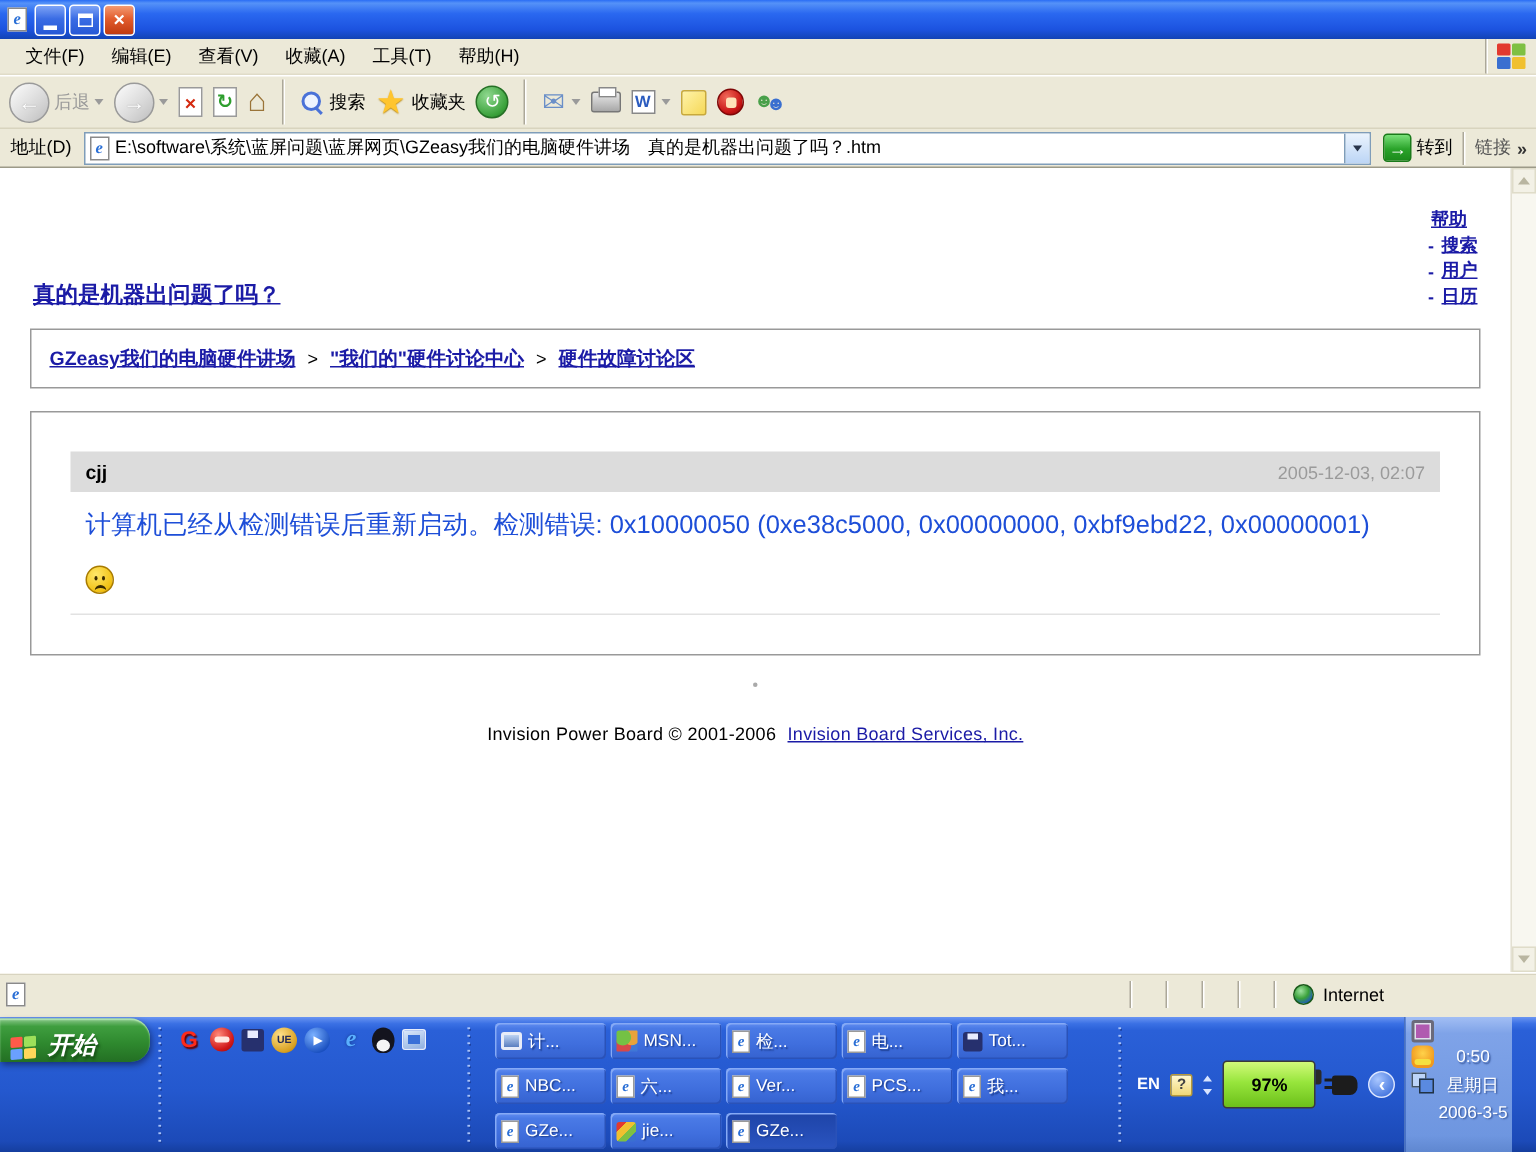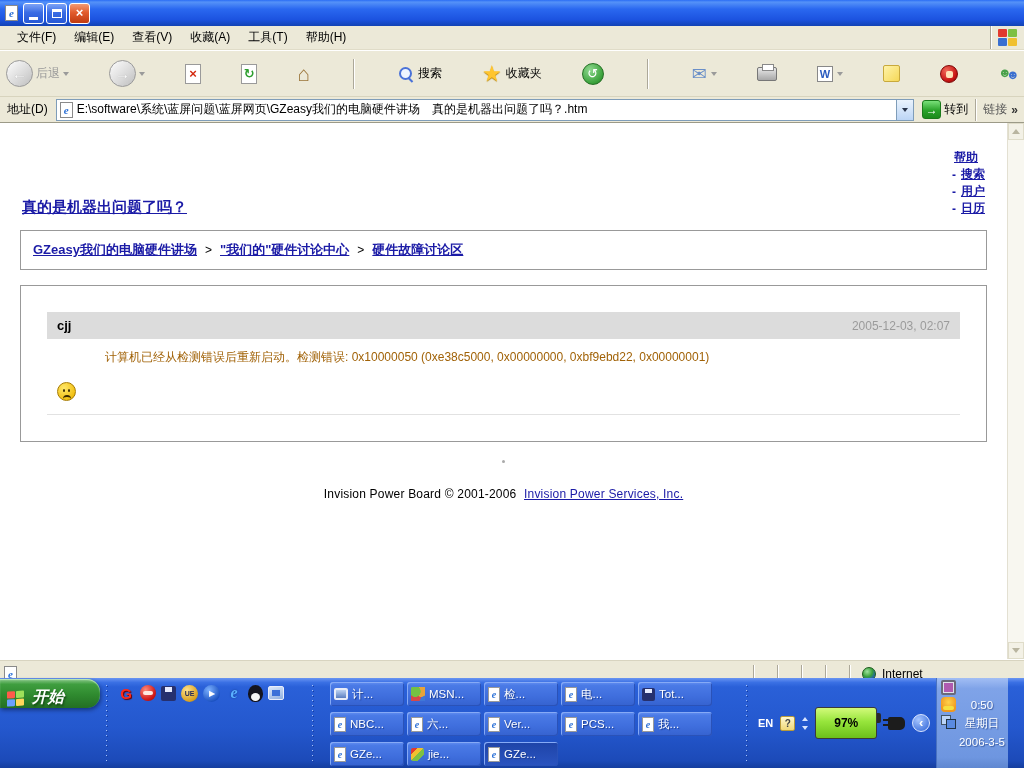--- a/index.html
+++ b/index.html
@@ -23,22 +23,22 @@
   
   .menubar { height:24px; background:#ece9d8; display:flex; align-items:center; padding-left:8px; border-bottom:1px solid #e0dcc8; }
   .menu-items { display:flex; }
   .menu-item { font-size:12px; color:#000; padding:4px 9px; }
   .menu-right { margin-left:auto; display:flex; align-items:center; height:100%; padding:0 6px; border-left:1px solid #fff; box-shadow:-1px 0 0 #aca899; }
   .flag { width:20px; height:18px; display:grid; grid-template-columns:9px 9px; grid-template-rows:8px 8px; gap:1px; }
   .flag i { border-radius:1px; }
   .flag .r{background:#e23a2e;} .flag .g{background:#7ec043;} .flag .b{background:#3a6fd0;} .flag .y{background:#f0c030;}
 
   
-  .toolbar { height:47px; background:#ece9d8; border-top:1px solid #fff; border-bottom:1px solid #d8d4be;
-    display:flex; align-items:center; padding:0 6px; gap:7px;justify-content:space-between; }
+  .toolbar { height:36px; background:#ece9d8; border-top:1px solid #fff; border-bottom:1px solid #d8d4be;
+    display:flex; align-items:center; padding:0 6px; gap:7px; }
   .tsep { width:0; height:30px; border-left:1px solid #aca899; border-right:1px solid #fff; margin:0 3px; }
   .navwrap { display:flex; align-items:center; gap:3px; }
   .nav-circle { width:27px; height:27px; border-radius:50%; background:linear-gradient(135deg,#fdfdfd 0%,#d9d9d9 60%,#bdbdbd 100%);
     border:1px solid #9a9a9a; color:#fff; display:flex; align-items:center; justify-content:center; font-size:15px; font-weight:bold;
     text-shadow:0 0 1px #999; }
   .nav-circle::before { content:"←"; }
   .nav-circle.fwd::before { content:"→"; }
   .dis-label { color:#9a9a9a; font-size:12px; }
   .dropcaret { width:0; height:0; border:3px solid transparent; border-top:4px solid #9a9a9a; margin-top:3px; }
   .page-bg { width:16px; height:20px; background:#fff; border:1px solid #9a9a9a; display:flex; align-items:center; justify-content:center;
@@ -111,21 +111,21 @@
   .crumb { display:flex; align-items:center; font-size:13px; }
   .crumb a { color:#1b1ba6; font-weight:bold; text-decoration:underline; cursor:pointer; }
   .crumb .gt { margin:0 8px; color:#000; font-size:12px; }
   .crumb:last-child .gt { display:none; }
 
   .posts { margin:15px 20px 0 20px; border:1px solid #999; padding:26px; display:flex; flex-direction:column; gap:14px; background:#fff; }
   .post-head { background:#dcdcdc; padding:6px 10px; display:flex; justify-content:space-between; align-items:center; }
   .author { font-weight:bold; font-size:13px; color:#000; }
   .date { color:#9b9b9b; font-size:12px; }
   .post-body { padding:11px 10px 13px 10px; border-bottom:1px solid #e2e2e2; }
-  .post-text { font-size:12px; color:#a16207; line-height:1.3;margin-left:48px; }
+  .post-text { font-size:17px; color:#1d4ed8; line-height:1.3; }
   .emoticon { margin-top:16px; width:19px; height:19px; border-radius:50%; position:relative;
     background:radial-gradient(circle at 35% 30%,#ffe76a,#f2c114 70%,#cf9d06); border:1px solid #a87b00; }
   .emoticon .eye { position:absolute; top:6px; width:2px; height:3px; background:#3a2a00; border-radius:50%; }
   .emoticon .eye.l { left:5px; } .emoticon .eye.r { right:5px; }
   .emoticon .mouth { position:absolute; left:5px; top:12px; width:8px; height:4px; border-top:2px solid #3a2a00; border-radius:50% 50% 0 0 / 100% 100% 0 0; }
 
   .tiny-dot { width:3px; height:3px; border-radius:50%; background:#aaa; margin:18px auto 0 auto; }
   .board-footer { text-align:center; font-size:12px; color:#000; margin-top:24px; letter-spacing:.2px; }
   .board-footer a { color:#1b1ba6; text-decoration:underline; cursor:pointer; margin-left:4px; }
 
@@ -372,21 +372,21 @@
                 <i class="mouth"></i>
             </div>
           </div>
         </div>
         </div>
 
       <div class="tiny-dot"></div>
 
       <div class="board-footer">
         <span>Invision Power Board © 2001-2006</span>
-        <a>Invision Power Services, Inc.</a>
+        <a>Invision Board Services, Inc.</a>
       </div>
     </div>
 
     <div class="vscroll">
       <div class="sb-btn up">
           <i></i>
         </div>
       <div class="sb-btn down">
           <i></i>
         </div>

